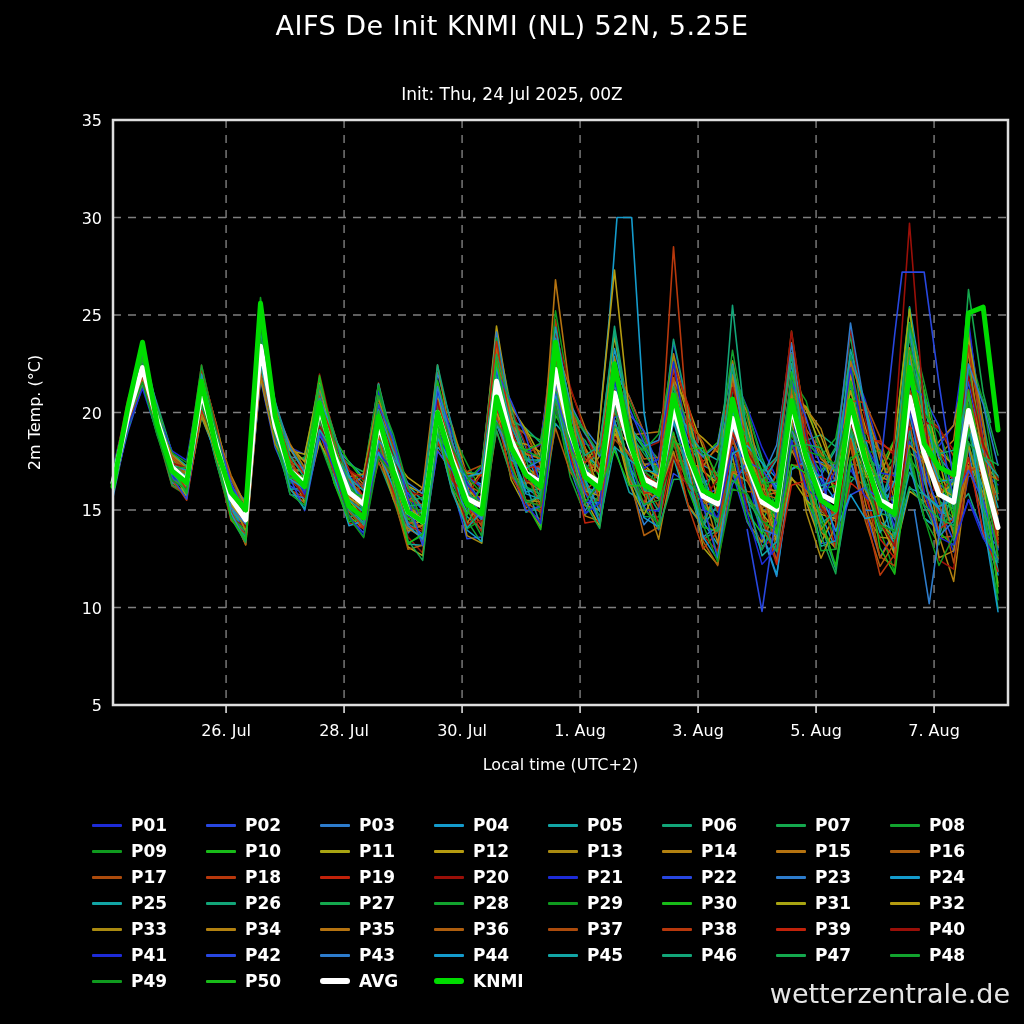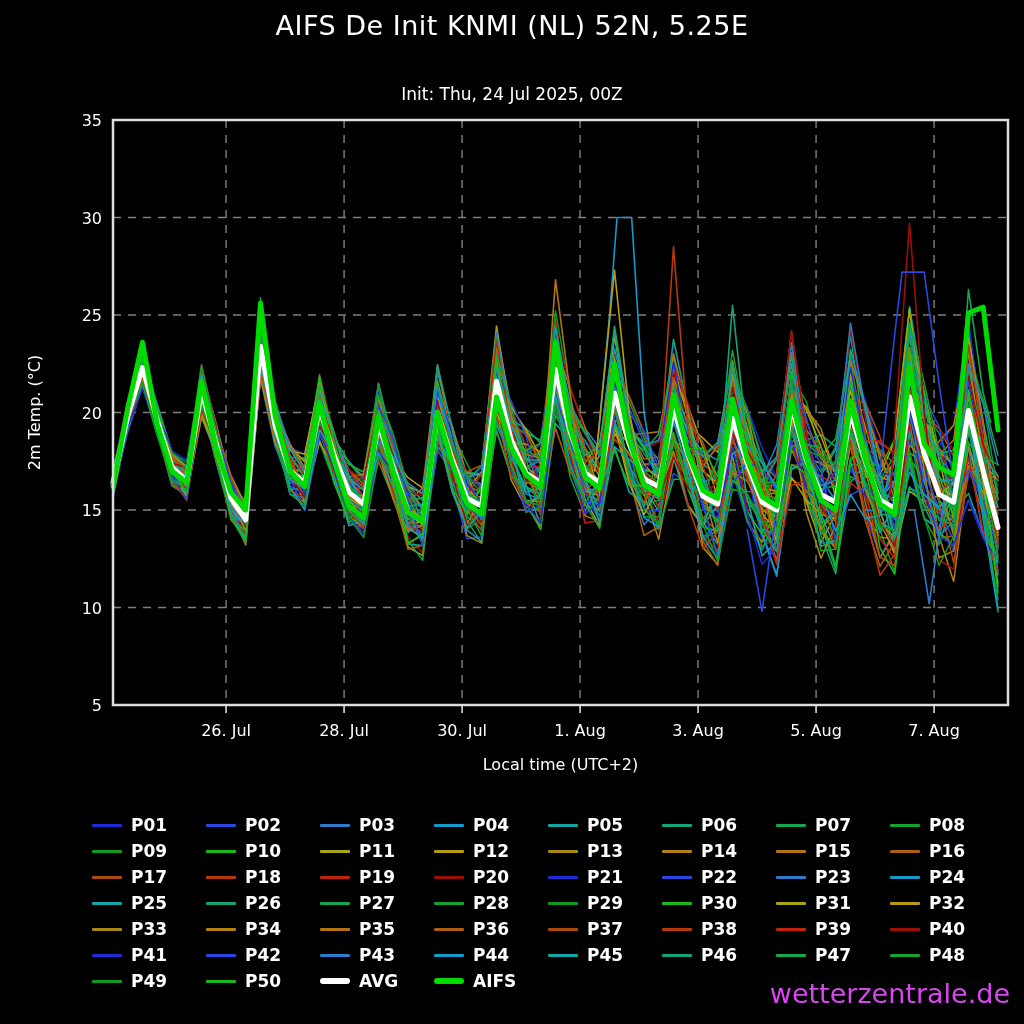--- a/index.html
+++ b/index.html
@@ -18,21 +18,21 @@
   .xlab,.ylab{font-size:16px;}
   .axt{font-size:16px;}
   #legend{
     position:absolute;top:812px;left:92px;
     display:grid;grid-template-columns:repeat(8,114px);
   }
   .lentry{height:26px;display:flex;align-items:center;}
   .swatch{width:30px;flex:0 0 30px;height:3px;margin-right:9px;border-radius:1px;}
   .swatch.thick{height:6px;border-radius:3px;}
   .llab{font-weight:bold;font-size:17px;color:#fff;}
-  .watermark{position:absolute;top:978px;right:14px;font-size:27px;color:#d946ef;}
+  .watermark{position:absolute;top:978px;right:14px;font-size:27px;color:#e5e5e5;}
 </style>
 </head>
 <body>
 
 <div class="title">AIFS De Init KNMI (NL) 52N, 5.25E</div>
 <div class="subtitle">Init: Thu, 24 Jul 2025, 00Z</div>
 
 <svg id="plot" width="1024" height="792" viewBox="0 0 1024 792" xmlns="http://www.w3.org/2000/svg">
     <line x1="113" x2="1008" y1="607.5" y2="607.5" class="grid"></line>
     <line x1="113" x2="1008" y1="510" y2="510" class="grid"></line>
@@ -335,17 +335,17 @@
     <div class="lentry">
       <span class="swatch" style="background: rgb(24, 187, 24);"></span>
       <span class="llab">P50</span>
     </div>
     <div class="lentry">
       <span class="swatch thick" style="background: rgb(255, 255, 255);"></span>
       <span class="llab">AVG</span>
     </div>
     <div class="lentry">
       <span class="swatch thick" style="background: rgb(0, 220, 0);"></span>
-      <span class="llab">AIFS</span>
+      <span class="llab">KNMI</span>
     </div>
   </div>
 
 <div class="watermark">wetterzentrale.de</div>
 
 </body></html>

